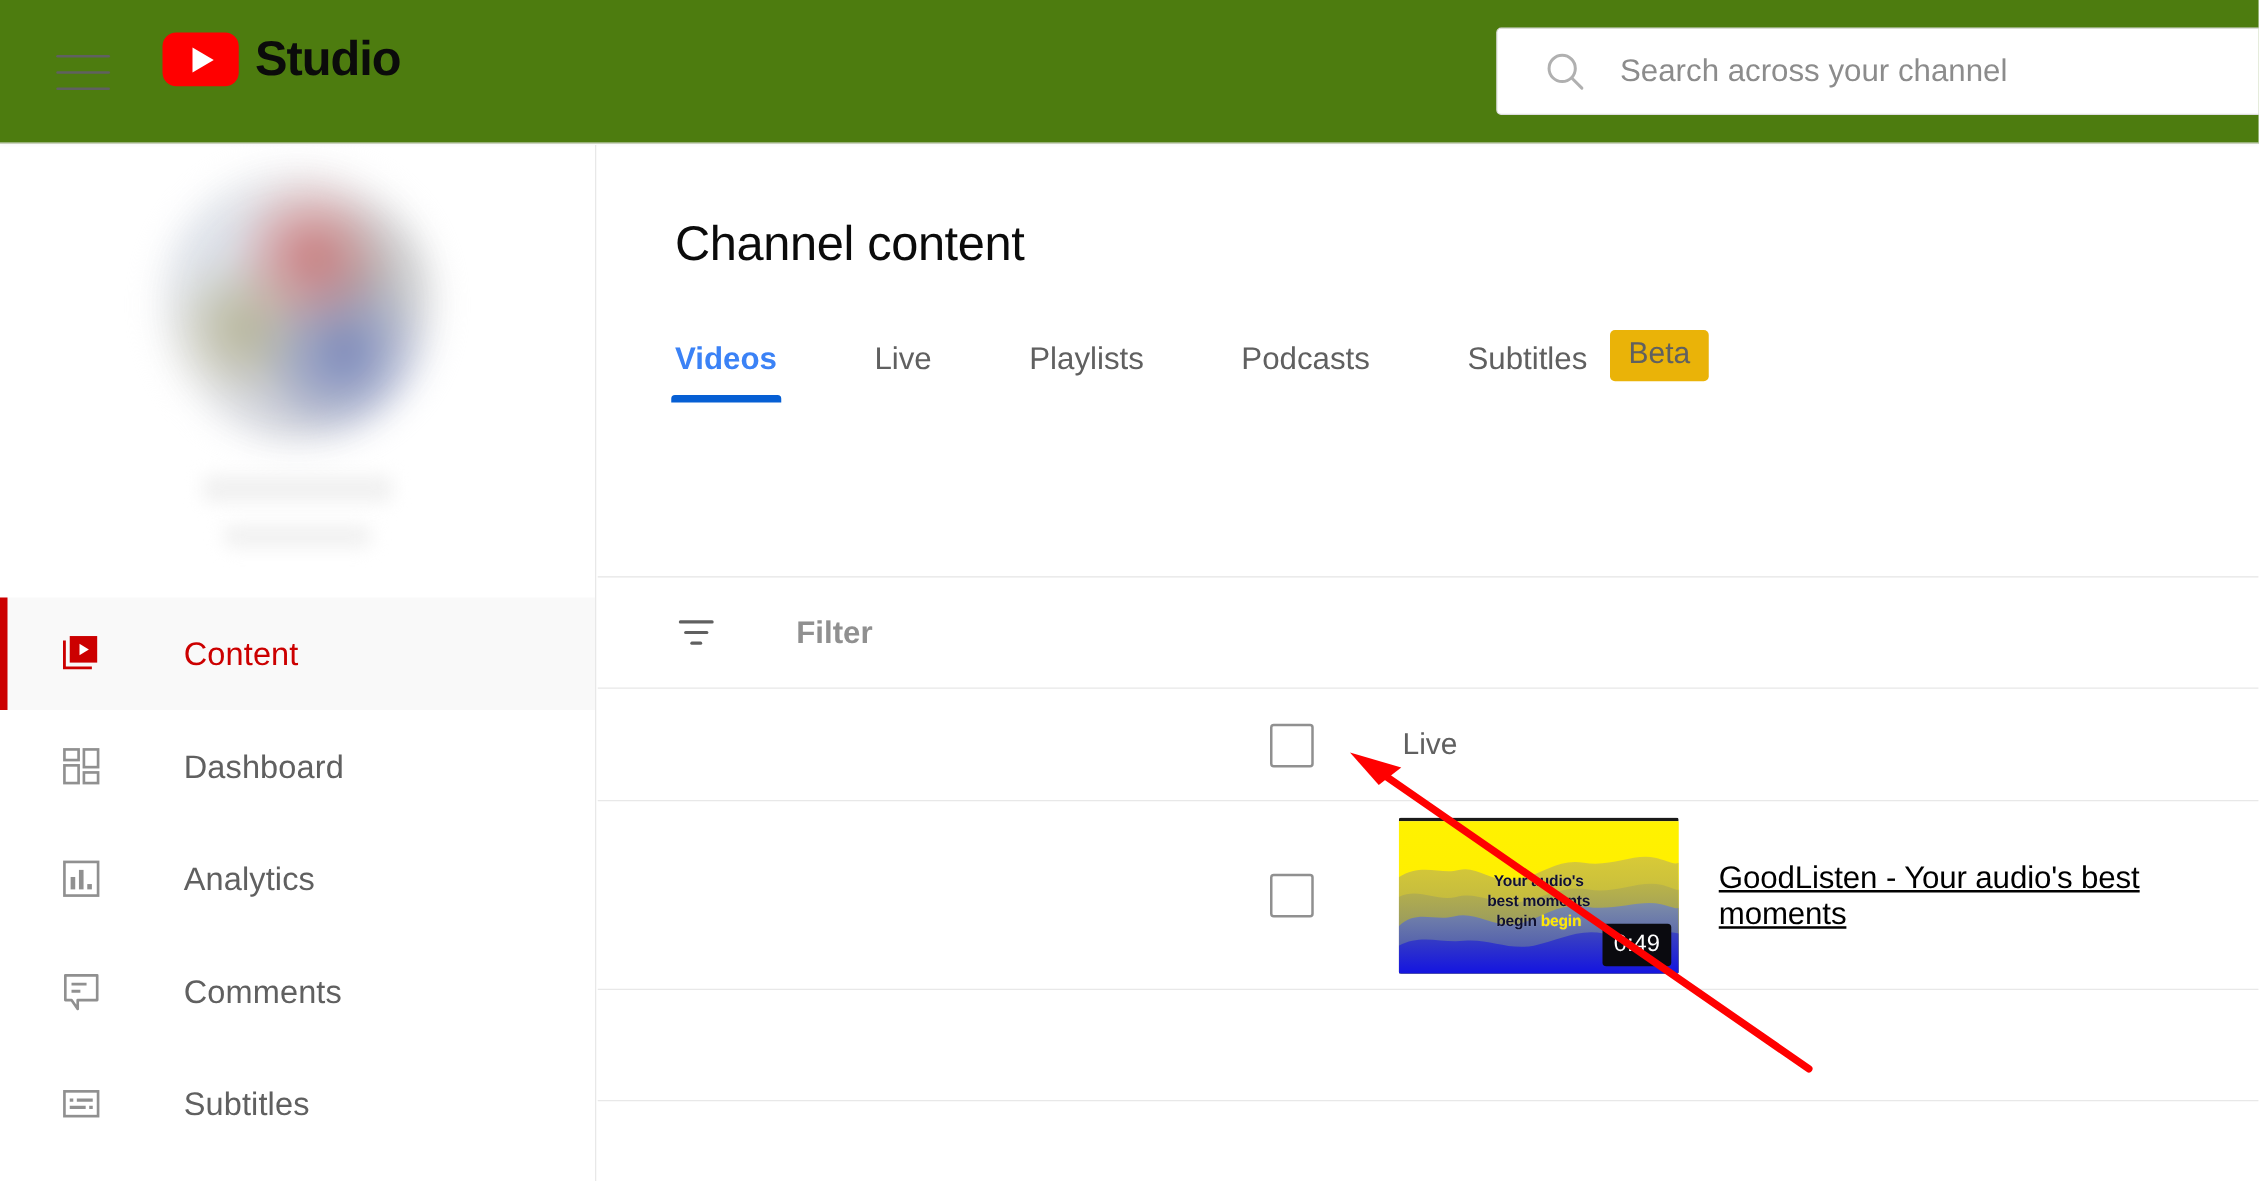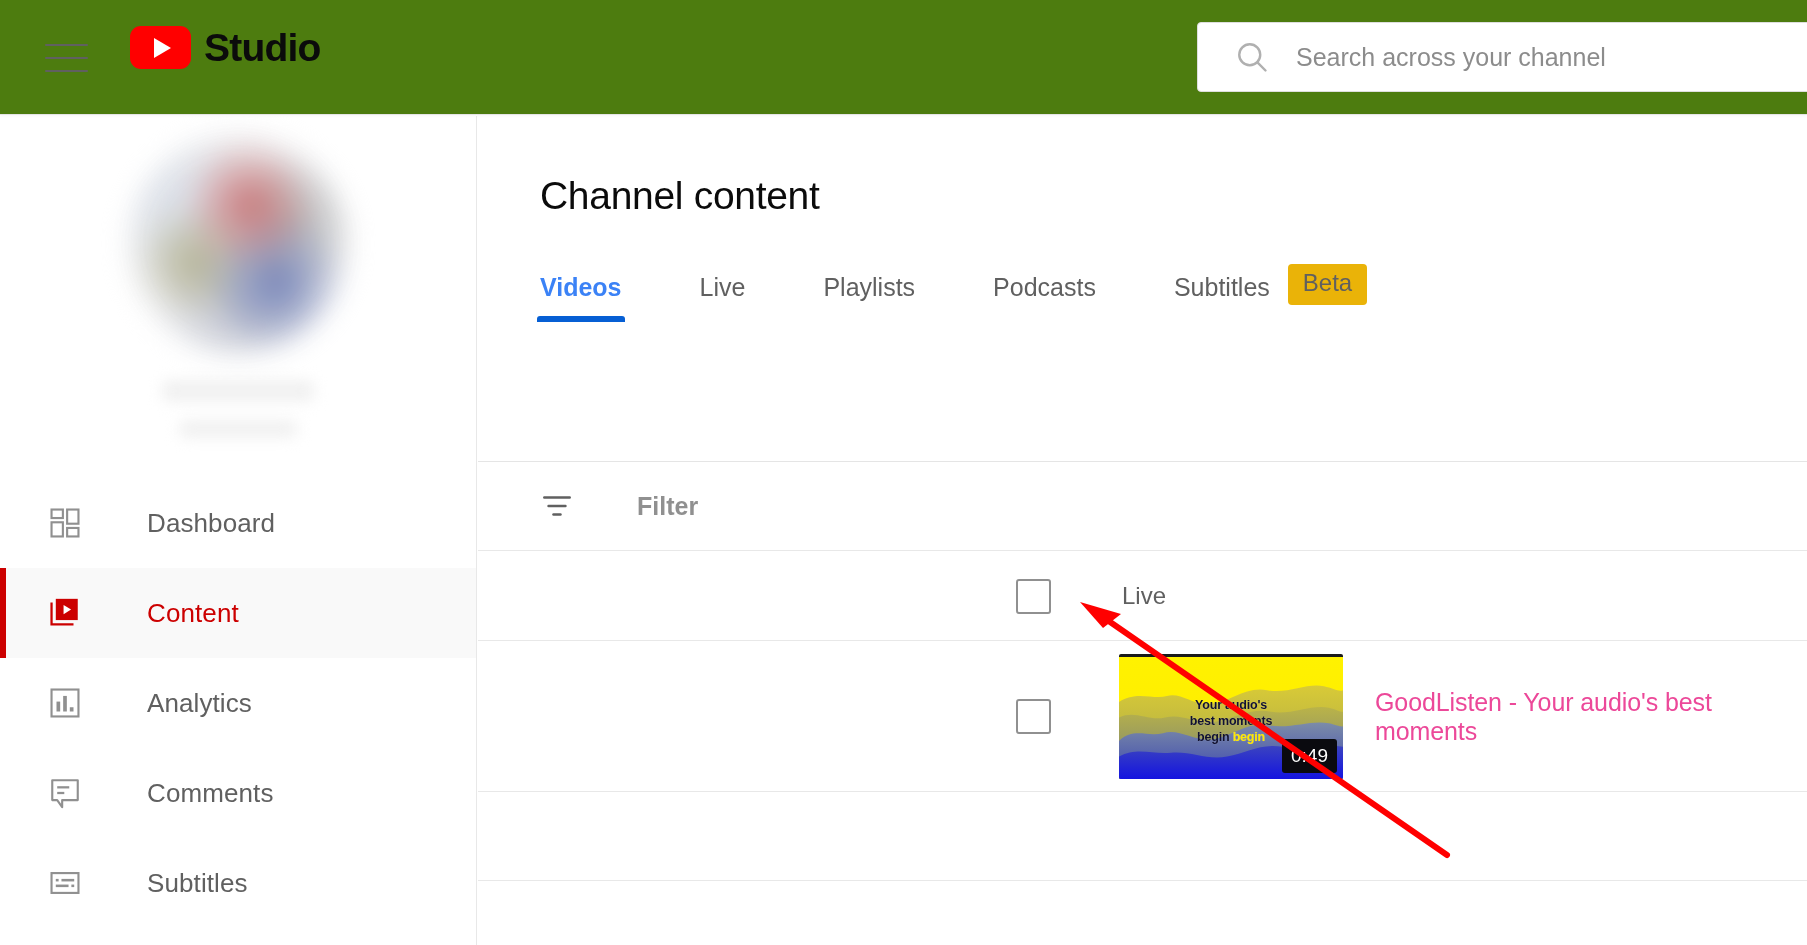--- a/index.html
+++ b/index.html
@@ -208,22 +208,23 @@
   #thumb-text .hl { color:#FFE800; }
   #duration {
     position:absolute; right:6px; bottom:6px; z-index:5;
     background:#0a0a0f; color:#fff;
     font-size:19px; line-height:1;
     padding:7px 9px 8px 9px; border-radius:3px;
     font-family:"Liberation Sans", sans-serif;
   }
   #video-meta { margin-left:32px; }
   #video-title {
-    font-size:25px; color:#ec4899; cursor:pointer;
+    font-size:25px; color:#000000; cursor:pointer;
     letter-spacing:-0.1px;
+    text-decoration:underline;
   }
   #video-desc {
     margin-top:15px; font-size:24px; color:#909090; cursor:pointer;
   }
   #empty-row {
     position:absolute; left:0; top:677px; width:100%; height:88px;
     border-bottom:1px solid #e8e8e8;
   }
 
   
@@ -263,42 +264,42 @@
 
   <div id="sidebar">
 
     <div id="channel-block">
       <div id="avatar"></div>
       <div id="blur-bar-1" class="blur-bar"></div>
       <div id="blur-bar-2" class="blur-bar"></div>
     </div>
 
     <div id="nav">
+
+      <div class="nav-item active">
+        <span class="nav-icon">
+          <svg width="34" height="34" viewBox="0 0 24 24">
+            <path d="M2.5 4.5 L2.5 20 L18 20" fill="none" stroke="#cc0000" stroke-width="1.6"></path>
+            <rect x="5.5" y="2" width="15.5" height="15" fill="#cc0000"></rect>
+            <path d="M11 6.3 L16.3 9.6 L11 12.9 Z" fill="#ffffff"></path>
+          </svg>
+        </span>
+        <span class="nav-label">Content</span>
+      </div>
 
       <div class="nav-item">
         <span class="nav-icon">
           <svg width="34" height="34" viewBox="0 0 24 24">
             <rect x="2.5" y="2.5" width="8" height="6" fill="none" stroke="#909090" stroke-width="1.5"></rect>
             <rect x="13.5" y="2.5" width="8" height="10" fill="none" stroke="#909090" stroke-width="1.5"></rect>
             <rect x="2.5" y="11.5" width="8" height="10" fill="none" stroke="#909090" stroke-width="1.5"></rect>
             <rect x="13.5" y="15.5" width="8" height="6" fill="none" stroke="#909090" stroke-width="1.5"></rect>
           </svg>
         </span>
         <span class="nav-label">Dashboard</span>
-      </div>
-
-      <div class="nav-item active">
-        <span class="nav-icon">
-          <svg width="34" height="34" viewBox="0 0 24 24">
-            <path d="M2.5 4.5 L2.5 20 L18 20" fill="none" stroke="#cc0000" stroke-width="1.6"></path>
-            <rect x="5.5" y="2" width="15.5" height="15" fill="#cc0000"></rect>
-            <path d="M11 6.3 L16.3 9.6 L11 12.9 Z" fill="#ffffff"></path>
-          </svg>
-        </span>
-        <span class="nav-label">Content</span>
       </div>
 
       <div class="nav-item">
         <span class="nav-icon">
           <svg width="34" height="34" viewBox="0 0 24 24">
             <rect x="2.5" y="2.5" width="19" height="19" fill="none" stroke="#909090" stroke-width="1.5"></rect>
             <rect x="6" y="11" width="2.6" height="7" fill="#909090"></rect>
             <rect x="10.7" y="7" width="2.6" height="11" fill="#909090"></rect>
             <rect x="15.4" y="15" width="2.6" height="3" fill="#909090"></rect>
           </svg>

